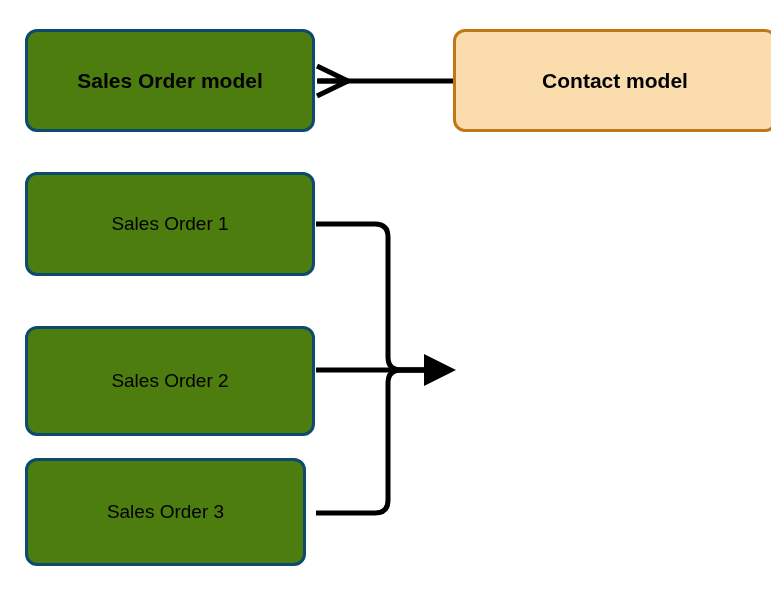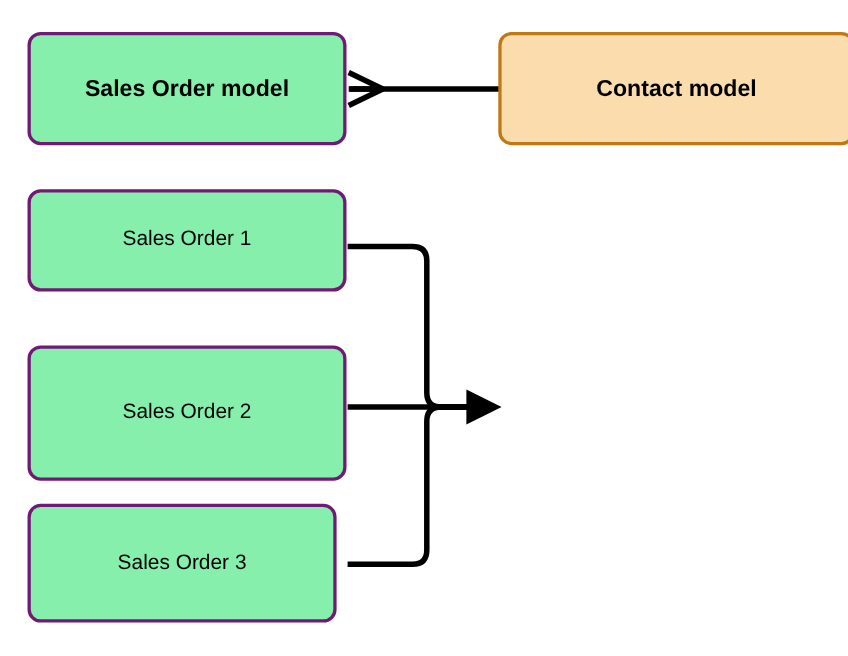--- a/index.html
+++ b/index.html
@@ -22,22 +22,22 @@
     box-sizing: border-box;
     border-radius: 12px;
     display: flex;
     align-items: center;
     justify-content: center;
     text-align: center;
     color: #000000;
     line-height: 1.2;
   }
   .node.blue {
-    background: #86efac;
-    border: 3px solid #701a75;
+    background: #4d7c0f;
+    border: 3px solid #0c4a6e;
     justify-content: center;
   }
   .node.orange {
     background: #fadcad;
     border: 3px solid #bf7815;
   }
   .node .label {
     display: block;
     padding: 0 10px;
   }
@@ -86,25 +86,25 @@
   </svg>
 
   <div class="node blue model" style="left:25px; top:29px; width:290px; height:103px;">
     <span class="label">Sales Order model</span>
   </div>
 
   <div class="node orange model" style="left:453px; top:29px; width:324px; height:103px;">
     <span class="label">Contact model</span>
   </div>
 
-  <div class="node blue instance" style="left:25px; top:172px; width:290px; height:93px;">
+  <div class="node blue instance" style="left:25px; top:172px; width:290px; height:104px;">
     <span class="label">Sales Order 1</span>
   </div>
 
-  <div class="node blue instance" style="left:25px; top:314px; width:290px; height:123px;">
+  <div class="node blue instance" style="left:25px; top:326px; width:290px; height:110px;">
     <span class="label">Sales Order 2</span>
   </div>
 
   <div class="node blue instance" style="left:25px; top:458px; width:281px; height:108px;">
     <span class="label">Sales Order 3</span>
   </div>
 
 
 </div>
 

